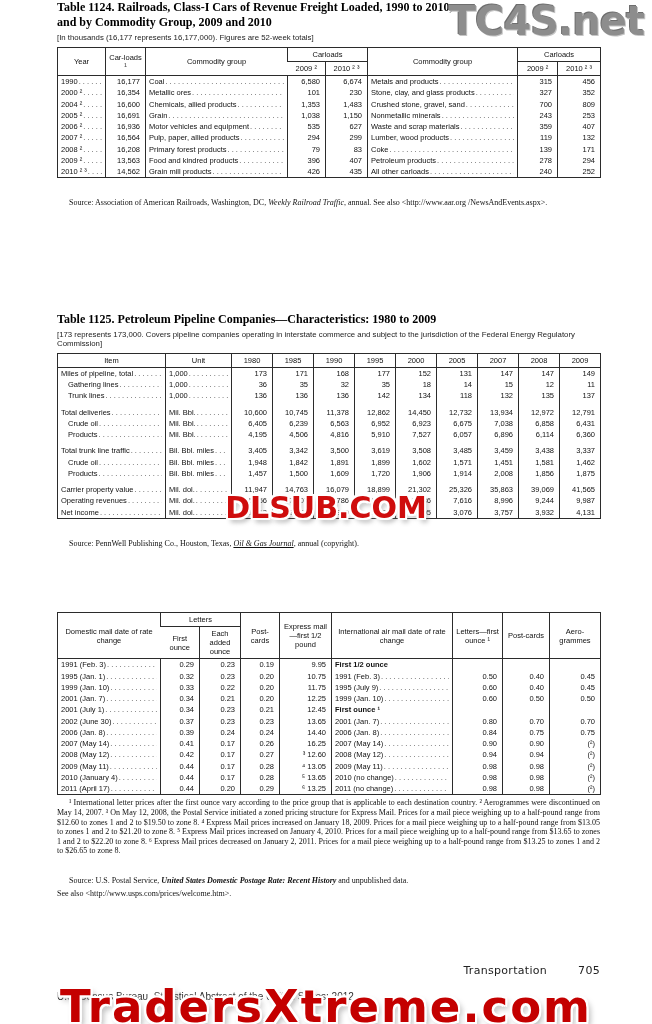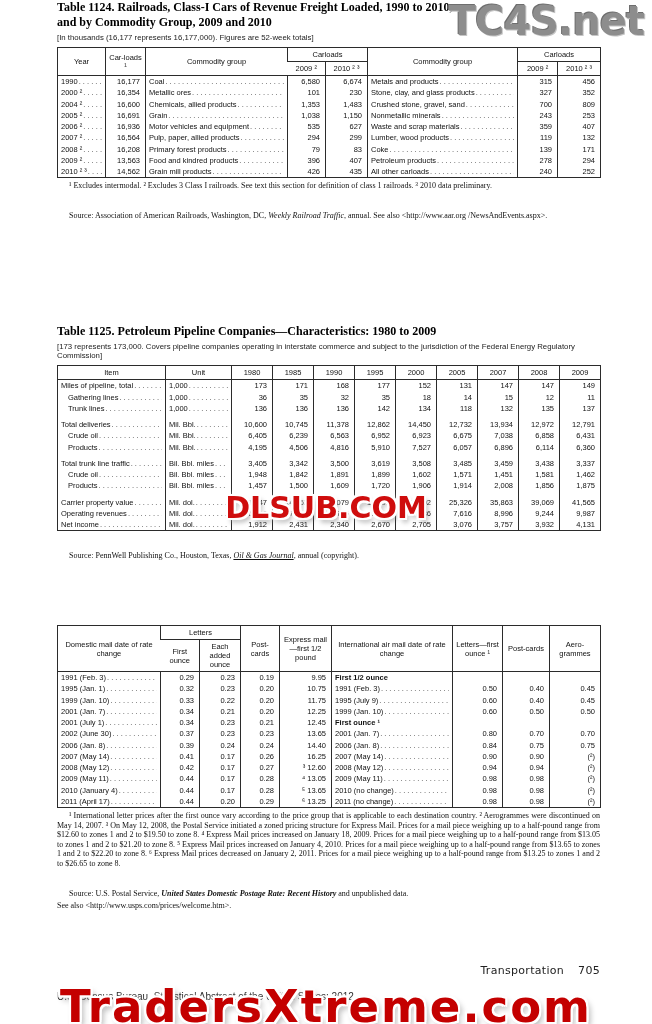--- a/index.html
+++ b/index.html
@@ -30,21 +30,21 @@
   .sec2{margin-top:104px}
   .sec3{margin-top:64px}
   
   .wm{position:absolute;z-index:9;pointer-events:none;white-space:nowrap;font-family:"DejaVu Sans",sans-serif;font-weight:bold}
   .wm-top{top:-2px;right:8px;font-size:40px;letter-spacing:-1px;color:#8d8d8d;text-shadow:1px 1px 0 #c6c6c6,-1px -1px 0 #6e6e6e}
   .wm-mid{top:490px;left:50%;transform:translateX(-50%);font-size:30px;color:#cf0d0d;
     text-shadow:-2px -2px 0 #fff,2px -2px 0 #fff,-2px 2px 0 #fff,2px 2px 0 #fff,0 -2px 0 #fff,0 2px 0 #fff,-2px 0 0 #fff,2px 0 0 #fff,0 0 7px rgba(255,255,255,.95),3px 4px 5px rgba(0,0,0,.35)}
   .wm-bot{top:980px;left:50%;transform:translateX(-50%);font-size:45px;letter-spacing:2px;color:#c40000;
     text-shadow:-2px -2px 0 #fff,2px -2px 0 #fff,-2px 2px 0 #fff,2px 2px 0 #fff,0 -2px 0 #fff,0 2px 0 #fff,-2px 0 0 #fff,2px 0 0 #fff,0 0 8px rgba(255,255,255,.95),3px 4px 6px rgba(0,0,0,.4)}
   .footer-right{position:absolute;top:964px;right:52px;font:11px "DejaVu Sans",sans-serif;color:#222;letter-spacing:.3px}
-  .footer-right .pg{margin-left:14px}
+  .footer-right .pg{margin-left:31px}
   .footer-left{position:absolute;top:991px;left:57px;font-size:10px;color:#222}
 </style>
 </head>
 <body>
 
 <div class="wm wm-top">TC4S.net</div>
 <div class="wm wm-mid">DLSUB.COM</div>
 <div class="wm wm-bot">TradersXtreme.com</div>
 
 <div class="content">
@@ -303,21 +303,20 @@
               <span class="lw">
                 <span class="t">All other carloads</span>
                 <span class="dots"></span>
               </span>
             </td>
             <td class="num">240</td>
             <td class="num">252</td>
           </tr>
         </tbody>
     </table>
-    <p class="fn ind1">¹ Excludes intermodal. ² Excludes 3 Class I railroads. See text this section for definition of class 1 railroads. ³ 2010 data preliminary.</p>
     <p class="fn ind1 src"><span>Source: Association of American Railroads, Washington, DC, </span><span style="font-style: italic;">Weekly Railroad Traffic</span><span>, annual. See also &lt;http://www.aar.org /NewsAndEvents.aspx&gt;.</span></p>
   </div>
 
   <div class="sec2">
     <div class="title">Table 1125. Petroleum Pipeline Companies—Characteristics: 1980 to 2009</div>
     <div class="note">[173 represents 173,000. Covers pipeline companies operating in interstate commerce and subject to the jurisdiction of the Federal Energy Regulatory Commission]</div>
     <table>
       <colgroup>
         <col style="width:108px">
           <col style="width:66px">

